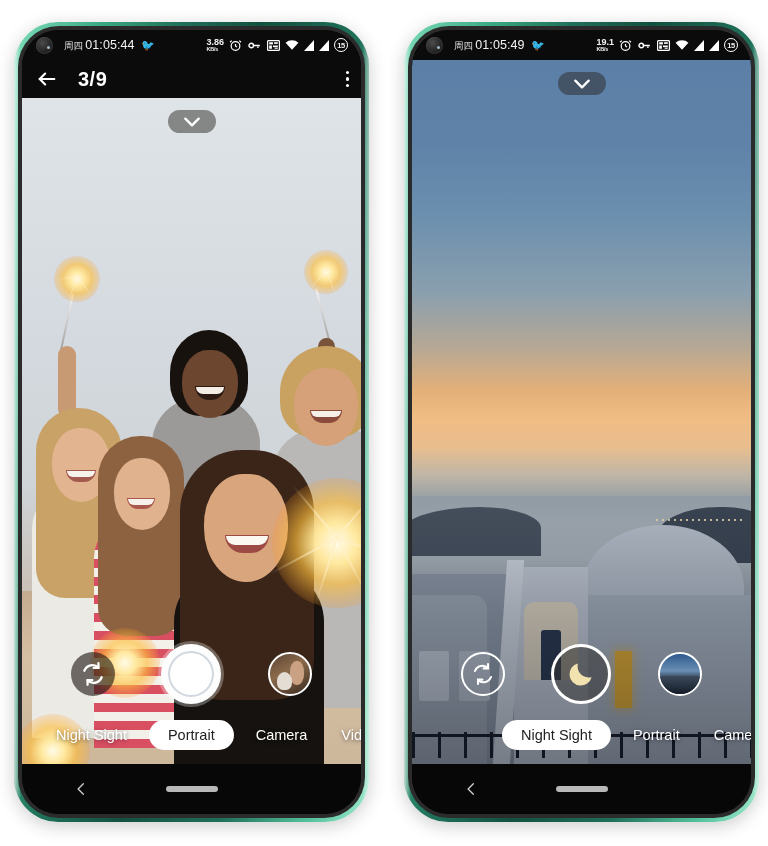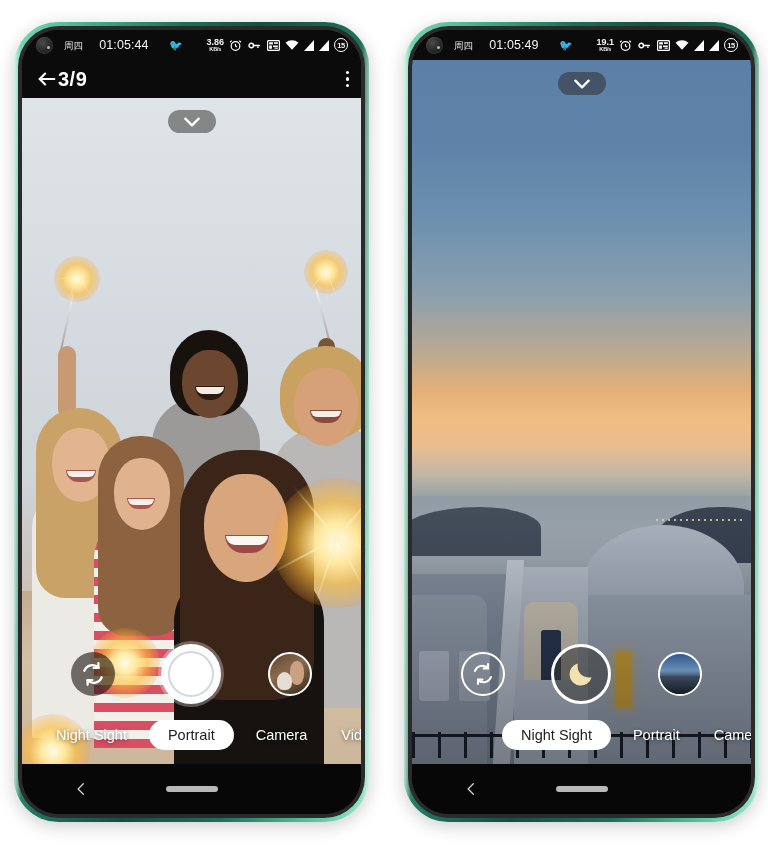--- a/index.html
+++ b/index.html
@@ -74,30 +74,30 @@
     box-shadow: inset 0 0 2px rgba(255,255,255,.25);
     flex-shrink: 0;
     position: relative;
   }
   .punch::after{
     content:""; position:absolute; right:3px; bottom:5px;
     width:3px; height:3px; border-radius:50%; background:#9fb8c4;
   }
   .sb-time {
     margin-left: 11px;
-    display: flex; align-items: baseline; gap: 16px;
+    display: flex; align-items: baseline; gap: 2px;
     font-size: 12.5px; letter-spacing: .1px; white-space: nowrap;
   }
   .sb-day { font-size: 9.5px; opacity: .95; }
   .sb-bird { margin-left: 5px; font-size: 11px; }
   .sb-right {
     margin-left: auto;
     display: flex; align-items: center; gap: 5px;
   }
-  .netspeed { text-align: center; line-height: 1; }
+  .netspeed { text-align: left; line-height: 1; }
   .netspeed .n { font-size: 9px; font-weight: bold; display: block; }
   .netspeed .u { font-size: 5.5px; font-weight: bold; display: block; letter-spacing:-.2px;}
   .ic { display: block; }
   .sig {
     width: 0; height: 0;
     border-left: 10px solid transparent;
     border-bottom: 11px solid #fff;
   }
   .batt {
     width: 14px; height: 14px; border-radius: 50%;
@@ -115,20 +115,21 @@
     padding: 0 12px 0 14px;
     flex-shrink: 0;
     position: relative;
     z-index: 5;
   }
   .back-arrow { width: 22px; height: 22px; flex-shrink: 0; }
   .page-count {
     color: #fff;
     font-size: 20px;
     font-weight: bold;
+    margin-left: 20px;
     letter-spacing: .5px;
   }
   .dots { margin-left: auto; display: flex; flex-direction: column; gap: 3px; }
   .dots i { width: 3.5px; height: 3.5px; border-radius: 50%; background: #fff; display: block; }
 
   
   .viewfinder { flex: 1; position: relative; overflow: hidden; }
 
   .chevron-pill {
     position: absolute;

